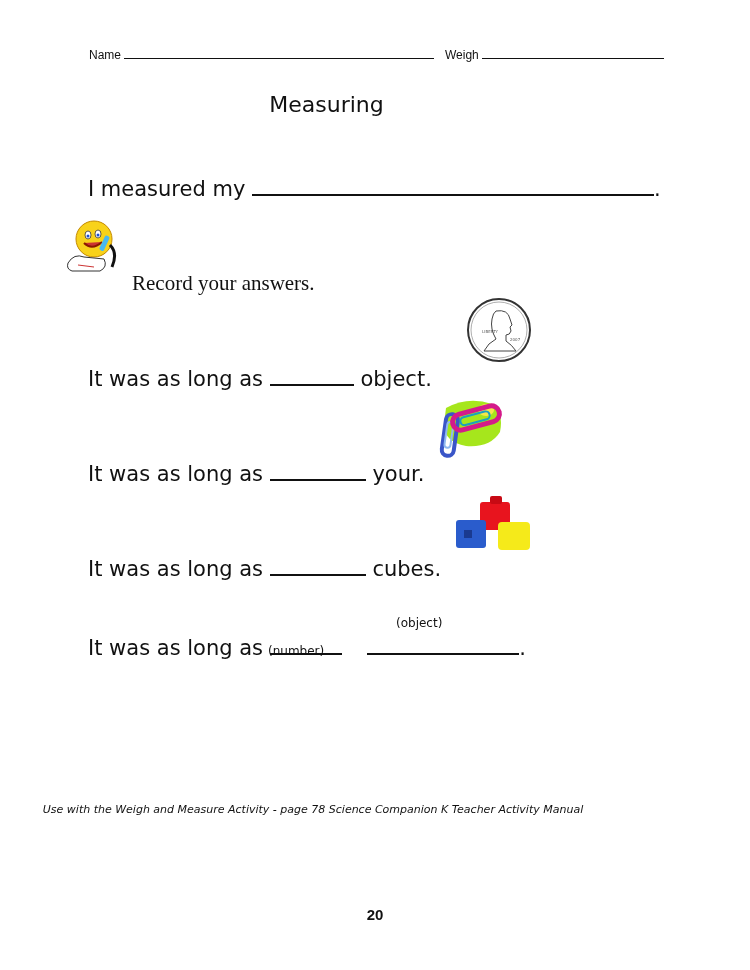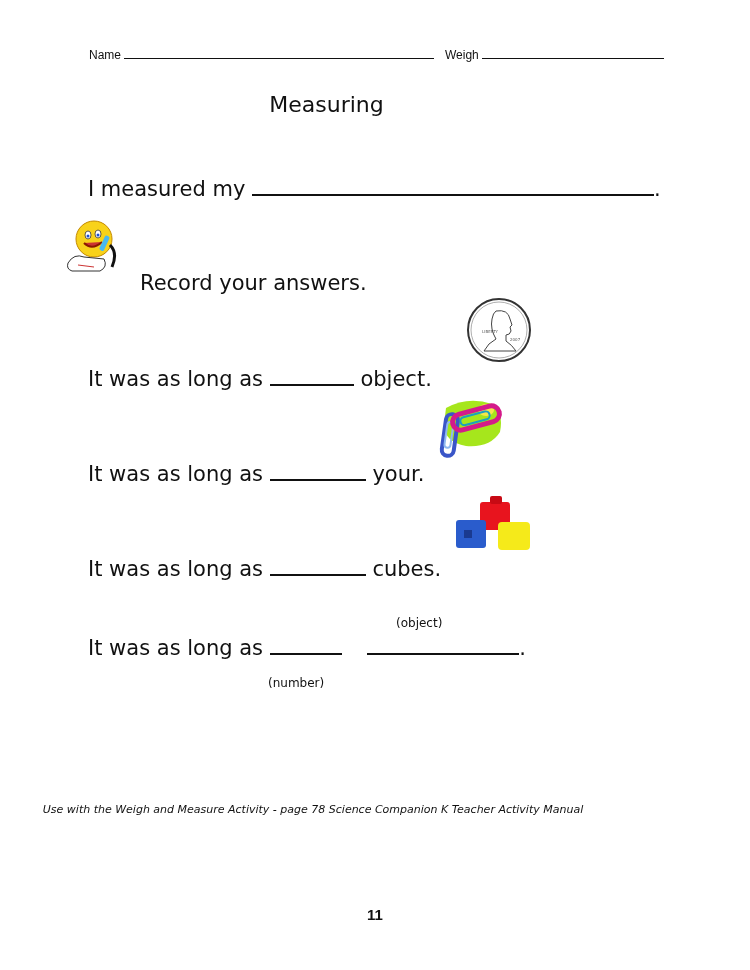--- a/index.html
+++ b/index.html
@@ -40,21 +40,21 @@
     <ellipse cx="34" cy="15" rx="3" ry="4" fill="#fff" stroke="#333" stroke-width="0.8"></ellipse>
     <circle cx="24" cy="17" r="1.5" fill="#1a4fd0"></circle>
     <circle cx="34" cy="16" r="1.5" fill="#1a4fd0"></circle>
     <path d="M20 24 Q28 32 38 23" stroke="#8a1a00" stroke-width="2" fill="#c33"></path>
     <rect x="38" y="16" width="5" height="16" rx="2" fill="#4ab8f0" transform="rotate(25 40 24)"></rect>
     <path d="M4 44 Q10 34 20 38 L40 40 Q44 48 36 52 L8 52 Q2 50 4 44 Z" fill="#fff" stroke="#333" stroke-width="1"></path>
     <path d="M14 46 L30 48" stroke="#c33" stroke-width="1"></path>
     <path d="M46 26 Q54 34 48 48" stroke="#111" stroke-width="3" fill="none"></path>
   </svg>
 </div>
-<div class="abs big" style="left:140px; top:235px;">Record your answers.</div>
+<div class="abs big" style="left:132px; top:235px;font-family:Liberation Serif, serif;">Record your answers.</div>
 
 <div class="abs big" style="left:88px; top:330px;">
   <span>It was as long as</span>
   <span class="blank" style="width:84px;"></span>
   <span>object.</span>
 </div>
 <div class="abs" style="left:466px; top:297px; width:66px; height:66px;">
   <svg width="66" height="66" viewBox="0 0 66 66">
     <circle cx="33" cy="33" r="31" fill="#fff" stroke="#333" stroke-width="2"></circle>
     <circle cx="33" cy="33" r="28" fill="none" stroke="#777" stroke-width="0.6"></circle>
@@ -94,17 +94,17 @@
     <rect x="46" y="28" width="32" height="28" rx="4" fill="#f5ea1a"></rect>
   </svg>
 </div>
 
 <div class="abs big" style="left:88px; top:599px;">
   <span>It was as long as</span>
   <span class="blank" style="width:72px;"></span>
   <span style="display:inline-block; width:12px;"></span>
   <span class="blank" style="width:152px;"></span><span>.</span>
 </div>
-<div class="abs sub" style="left:268px; top:644px;margin-top:32px;">(number)</div>
+<div class="abs sub" style="left:268px; top:644px;">(number)</div>
 <div class="abs sub" style="left:396px; top:616px;">(object)</div>
 
 <div class="abs footer">Use with the Weigh and Measure Activity - page 78 Science Companion K Teacher Activity Manual</div>
-<div class="abs pnum">11</div>
+<div class="abs pnum">20</div>
 
 </body></html>

